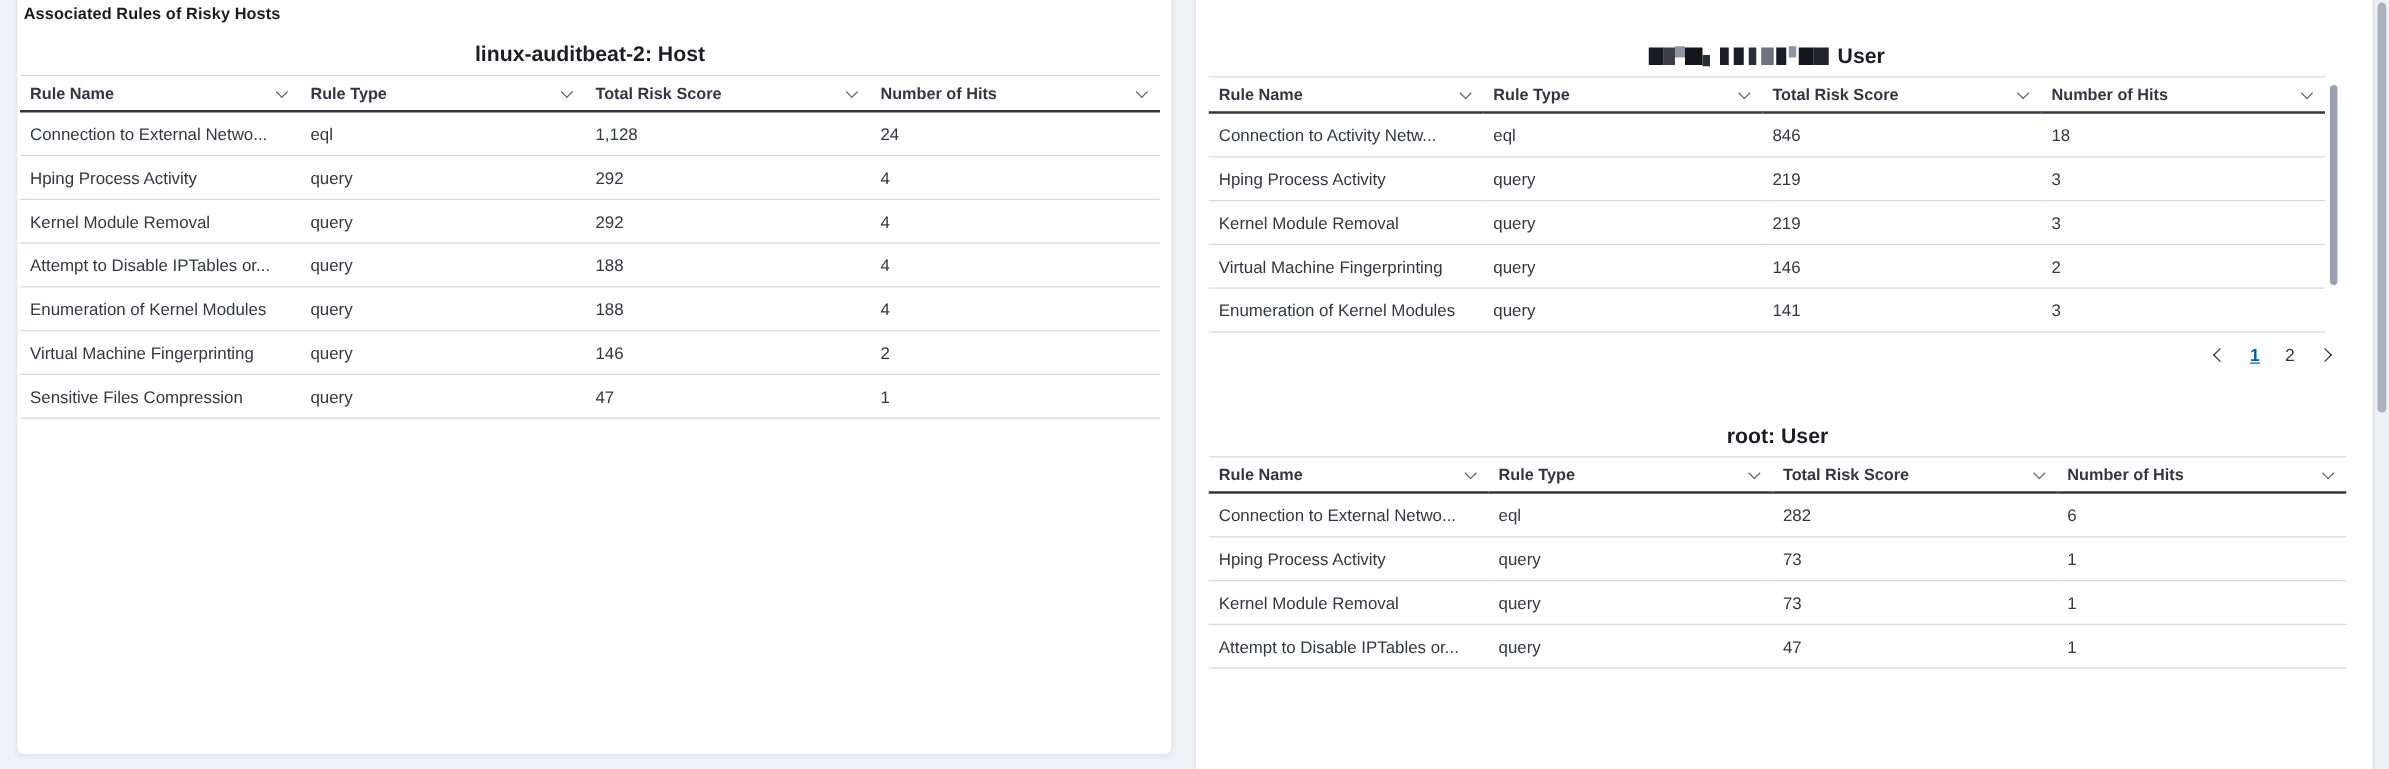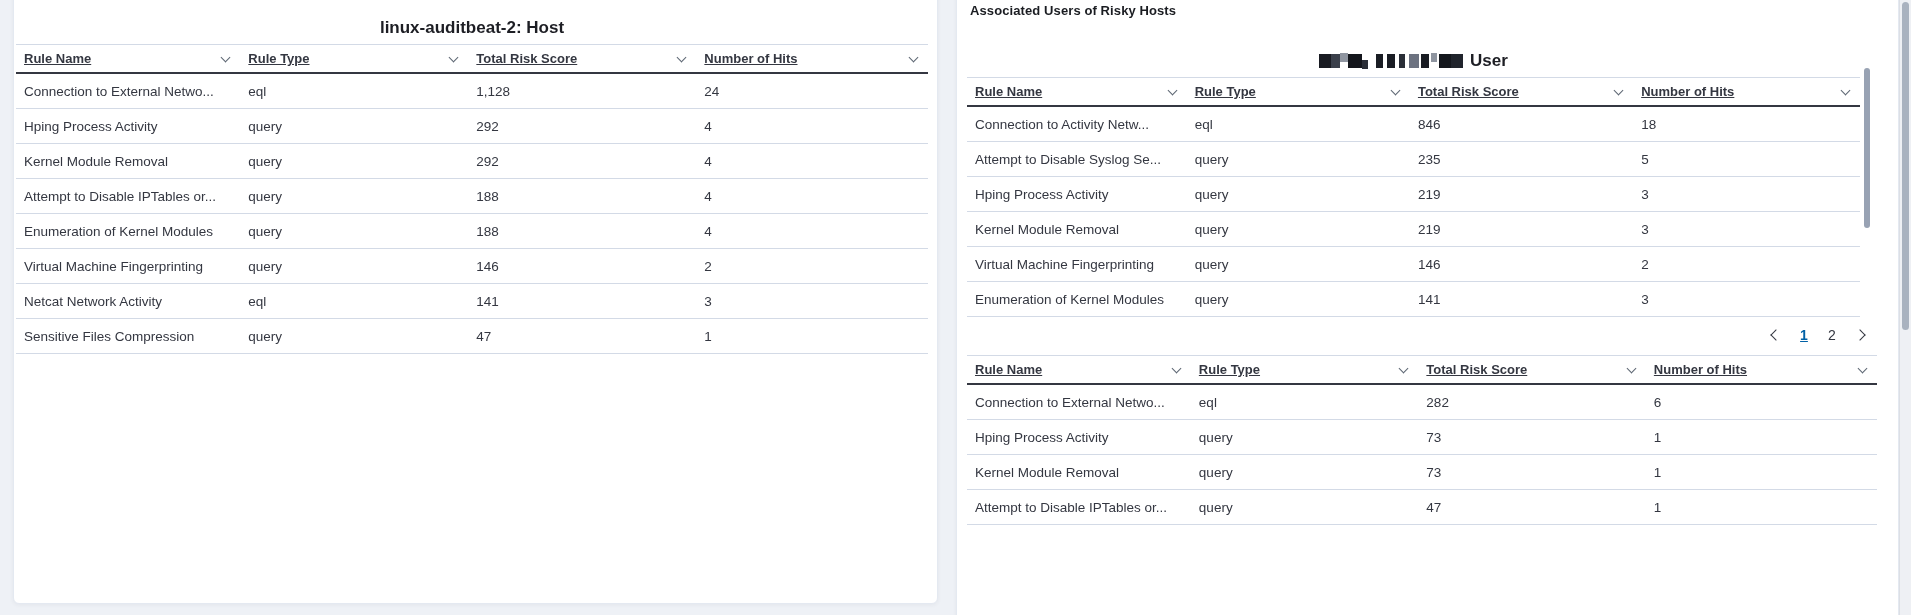--- a/index.html
+++ b/index.html
@@ -33,21 +33,21 @@
   }
   table{
     width:100%;border-collapse:collapse;table-layout:fixed;
     margin-top:6px;border-top:1px solid #d3dae6;
   }
   col.c-name{width:24.6%;} col.c-type{width:25%;}
   col.c-score{width:25%;} col.c-hits{width:25.4%;}
   th{
     padding:5px 8px;border-bottom:2px solid #343741;
     font-size:13px;font-weight:700;color:#343741;text-align:left;
-    height:17px;vertical-align:middle;cursor:pointer;text-decoration:underline;
+    height:17px;vertical-align:middle;cursor:pointer;
   }
   .hdr{display:flex;align-items:center;justify-content:space-between;}
   .chev{
     width:6px;height:6px;flex:0 0 auto;
     border-right:1.4px solid #5d6673;border-bottom:1.4px solid #5d6673;
     transform:rotate(45deg);margin:-3px 3px 0 6px;
   }
   td{
     padding:0 8px;height:34px;border-bottom:1px solid #d3dae6;
     font-size:13.5px;color:#343741;white-space:nowrap;overflow:hidden;
@@ -86,20 +86,21 @@
   .page-scrollbar .thumb{
     position:absolute;left:2px;top:2px;width:7px;height:328px;
     background:#a9b2bf;border-radius:4px;
   }
 </style>
 </head>
 <body>
 
 <section class="panel panel-left">
   <div class="inner">
+    <div class="panel-title">Associated Rules of Risky Hosts</div>
     <div class="tablebox t-host">
       <h3 class="table-title">linux-auditbeat-2: Host</h3>
       <table>
         <colgroup>
             <col class="c-name">
             <col class="c-type">
             <col class="c-score">
             <col class="c-hits">
           </colgroup>
         <thead>
@@ -161,40 +162,33 @@
               <td>188</td>
               <td>4</td>
             </tr>
           <tr>
               <td>Virtual Machine Fingerprinting</td>
               <td>query</td>
               <td>146</td>
               <td>2</td>
             </tr>
           <tr>
-              <td>Netcat Network Activity</td>
-              <td>eql</td>
-              <td>141</td>
-              <td>3</td>
-            </tr>
-          <tr>
               <td>Sensitive Files Compression</td>
               <td>query</td>
               <td>47</td>
               <td>1</td>
             </tr>
         </tbody>
       </table>
     </div>
   </div>
 </section>
 
 <section class="panel panel-right">
   <div class="inner">
-    <div class="panel-title">Associated Users of Risky Hosts</div>
 
     <div class="tablebox t-user">
       <h3 class="table-title title-user">
         <span class="redact">
             <span class="rb" style="width:12px;background:#191b22"></span>
             <span class="rb" style="width:9px;background:#3a3f4a"></span>
             <span class="rb sh" style="width:8px;background:#8f95a0"></span>
             <span class="rb" style="width:14px;background:#14161c"></span>
             <span class="rb sl" style="width:6px;background:#2a2e37"></span>
             <span class="g8"></span>
@@ -251,26 +245,20 @@
           </tr>
         </thead>
         <tbody>
           <tr>
               <td>Connection to Activity Netw...</td>
               <td>eql</td>
               <td>846</td>
               <td>18</td>
             </tr>
           <tr>
-              <td>Attempt to Disable Syslog Se...</td>
-              <td>query</td>
-              <td>235</td>
-              <td>5</td>
-            </tr>
-          <tr>
               <td>Hping Process Activity</td>
               <td>query</td>
               <td>219</td>
               <td>3</td>
             </tr>
           <tr>
               <td>Kernel Module Removal</td>
               <td>query</td>
               <td>219</td>
               <td>3</td>
@@ -296,20 +284,21 @@
           <span class="pg-chev-left"></span>
         </button>
       <button class="pg-btn active">1</button>
       <button class="pg-btn">2</button>
       <button class="pg-btn">
           <span class="pg-chev-right"></span>
         </button>
     </div>
 
     <div class="tablebox t-root">
+      <h3 class="table-title title-root">root: User</h3>
       <table>
         <colgroup>
             <col class="c-name">
             <col class="c-type">
             <col class="c-score">
             <col class="c-hits">
           </colgroup>
         <thead>
           <tr>
             <th>

